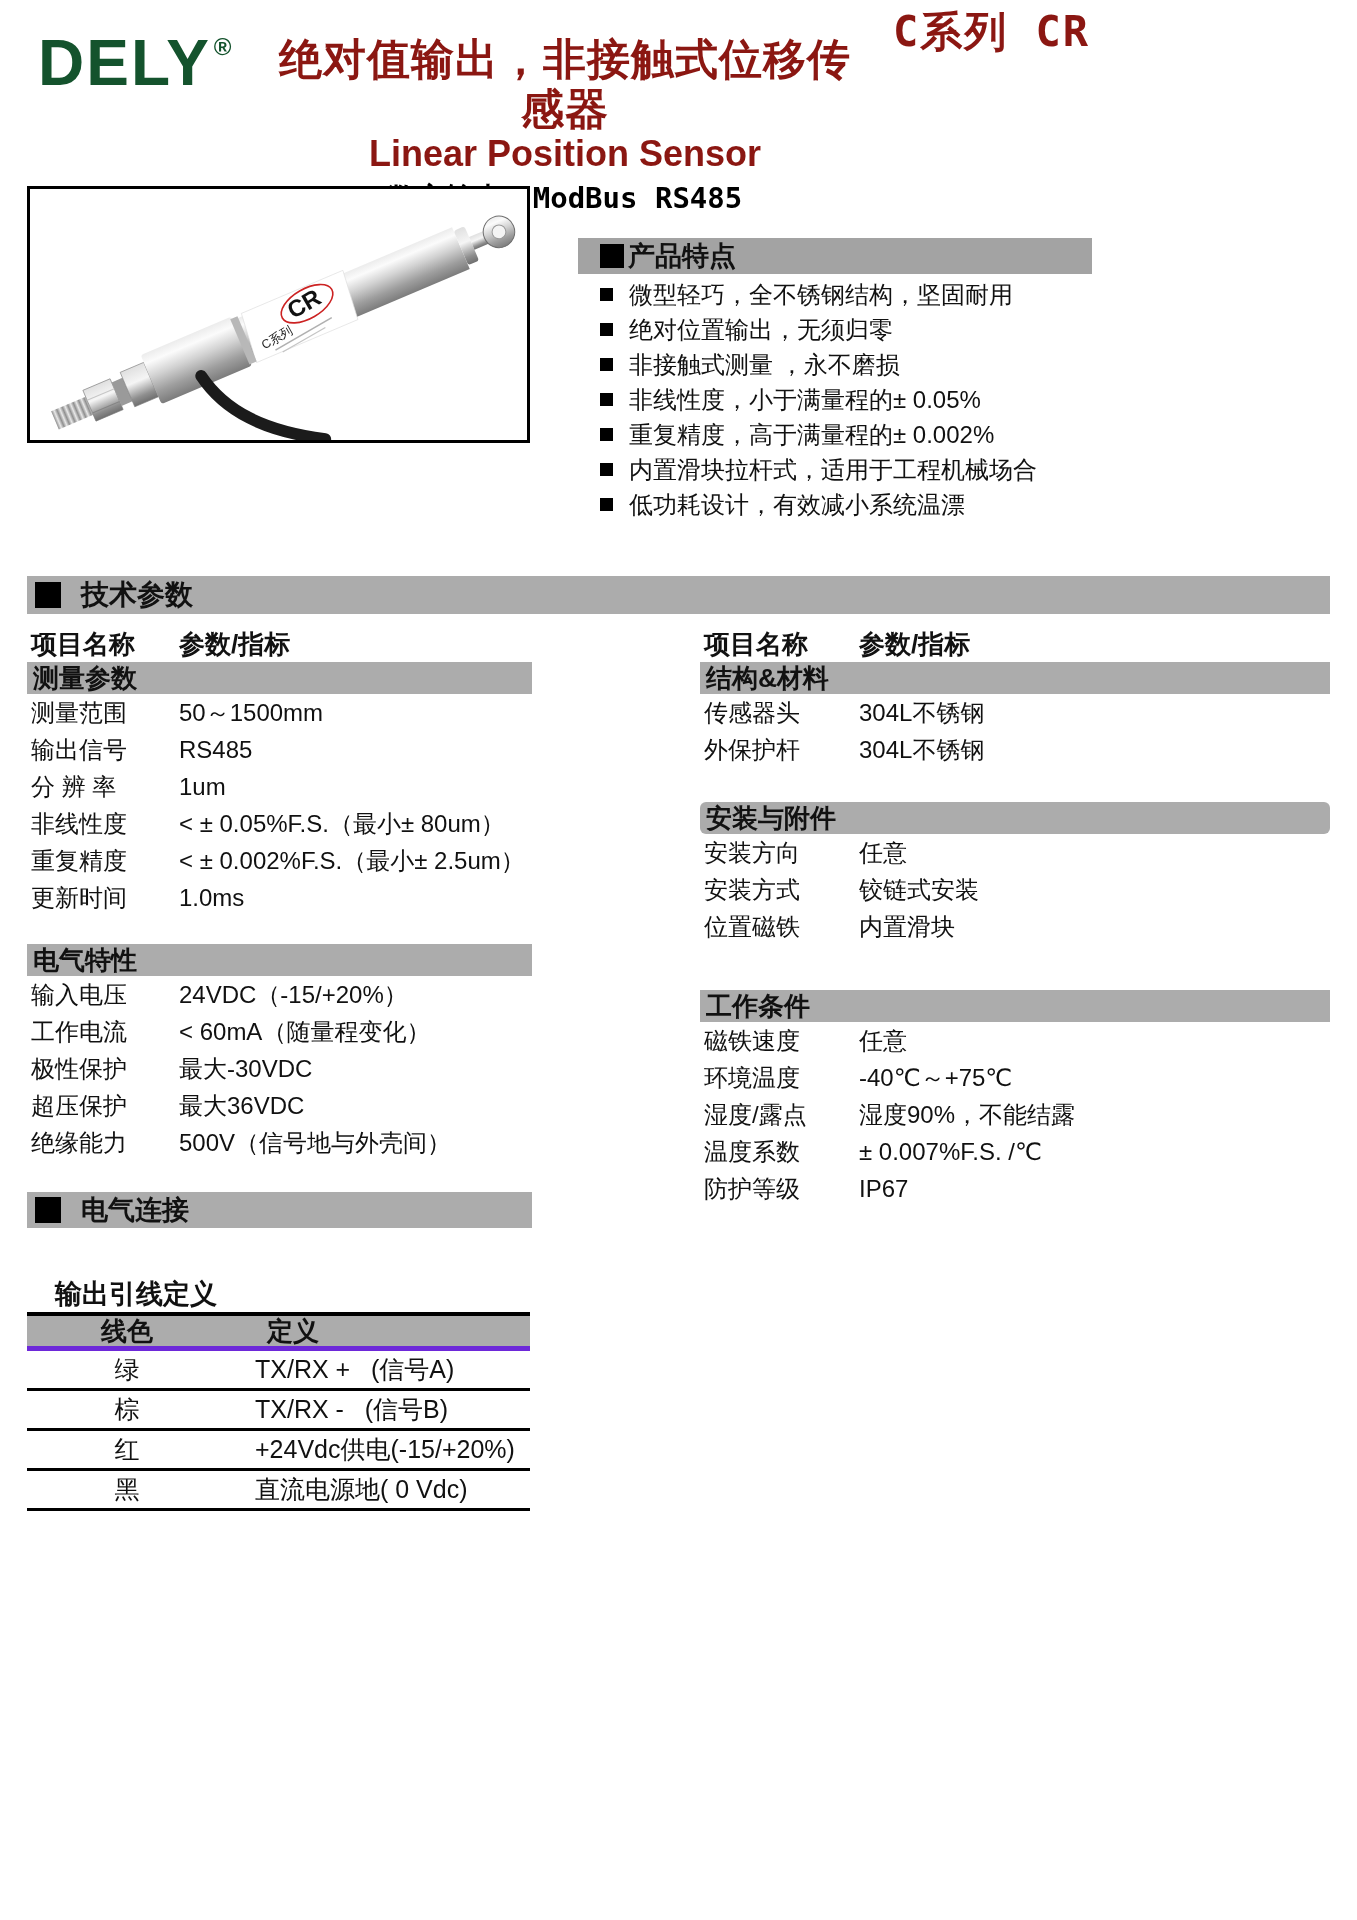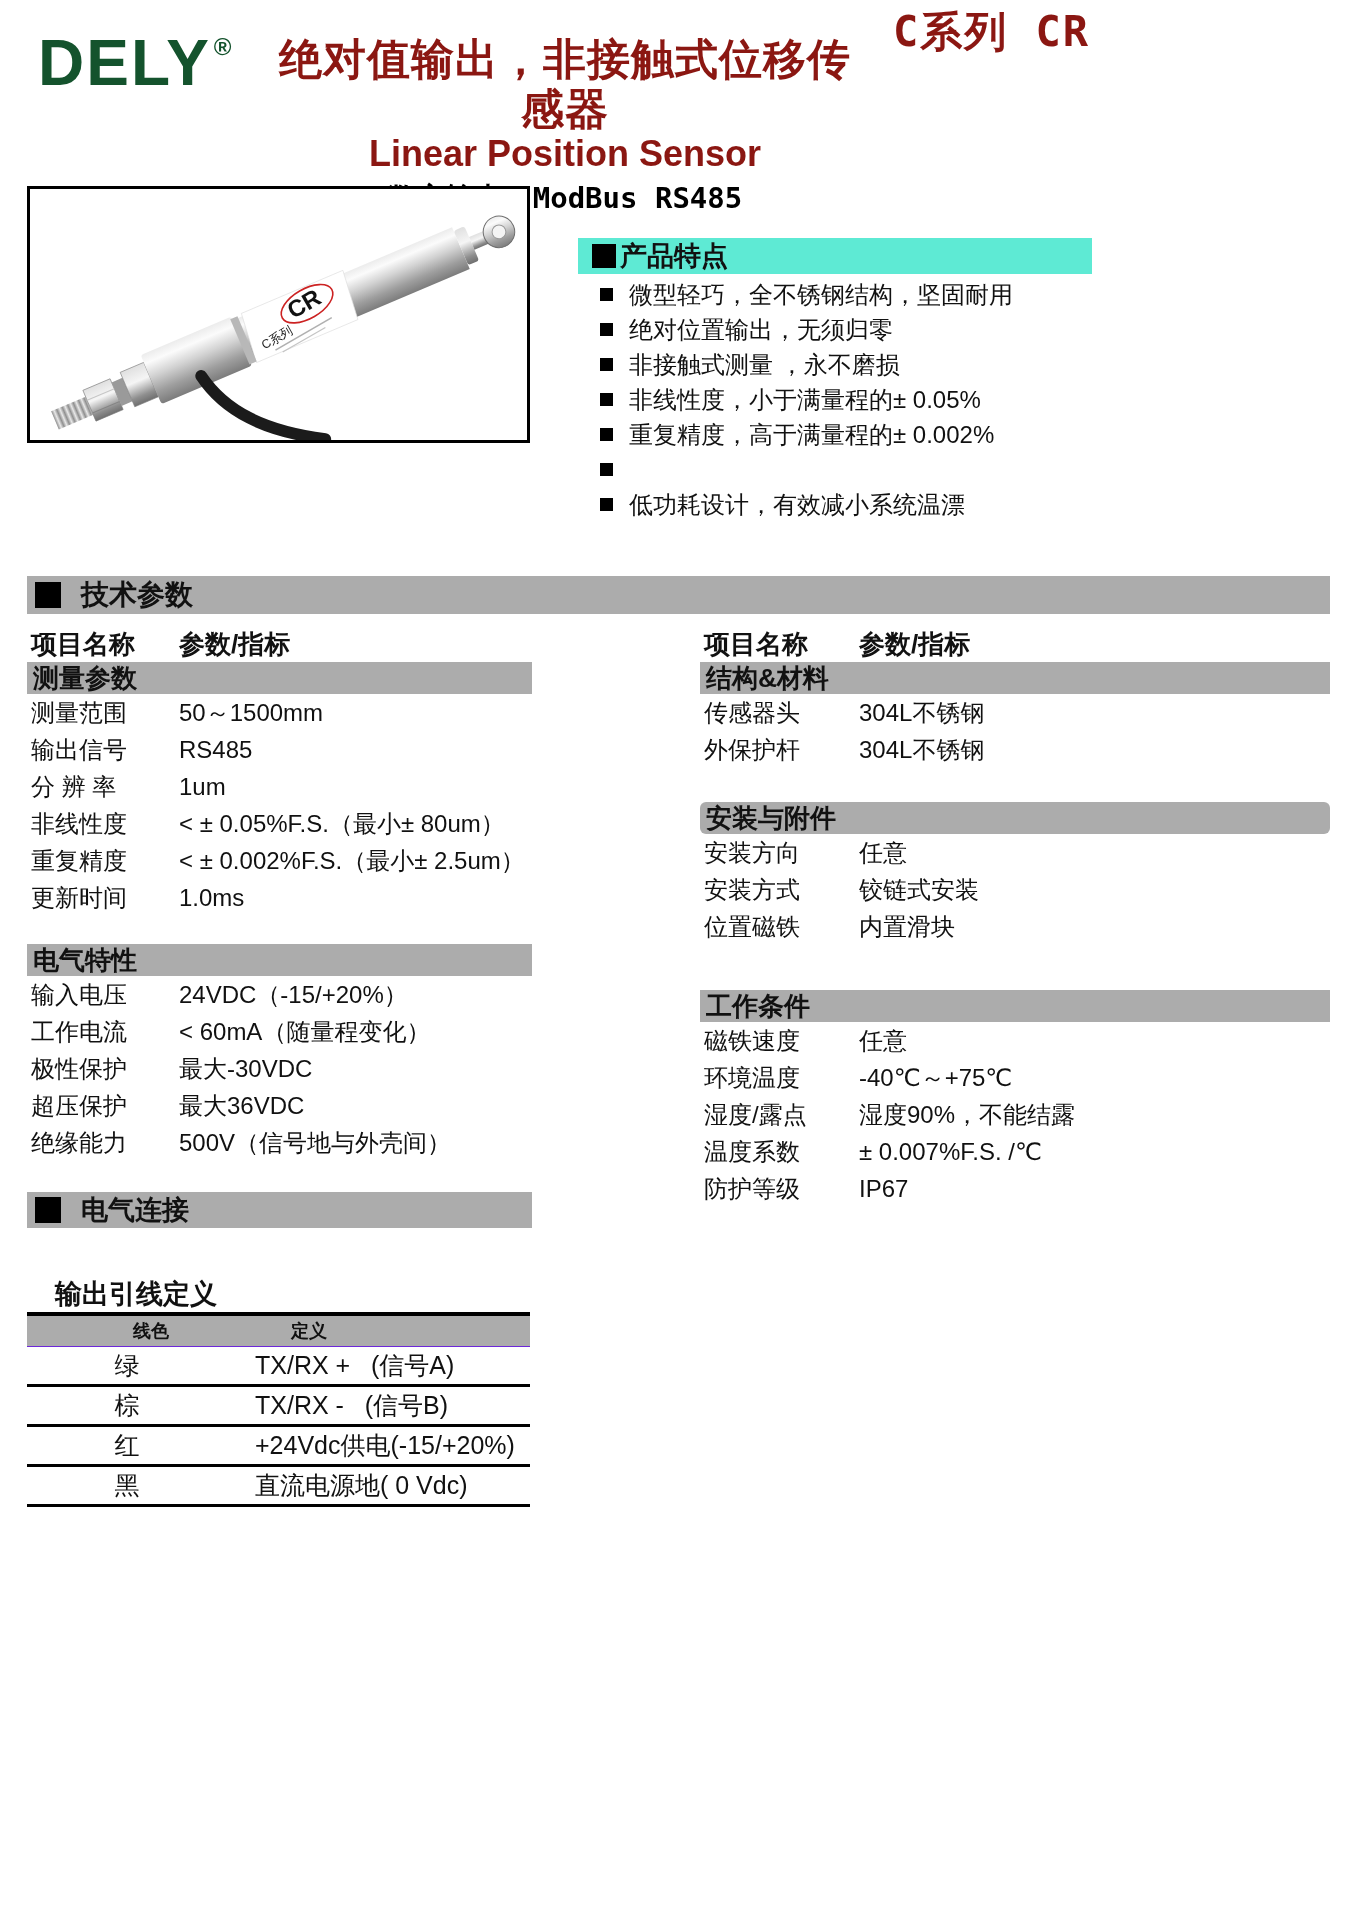--- a/index.html
+++ b/index.html
@@ -17,21 +17,21 @@
   .title-en{font-size:36px;font-weight:bold;color:#8B1712;line-height:40px;}
   .subtitle{font-size:29px;font-weight:bold;color:#000;line-height:40px;margin-top:4px;}
   .series{position:absolute;left:893px;top:4px;font-size:42px;font-weight:bold;color:#8B1712;letter-spacing:2px;}
 
   
   .photo{position:absolute;left:27px;top:186px;width:503px;height:257px;border:3px solid #000;background:#fff;box-sizing:border-box;overflow:hidden;}
   .photo svg{display:block;width:100%;height:100%;}
 
   
   .features{position:absolute;left:578px;top:238px;width:514px;}
-  .feat-head{height:36px;background:#5eead4;display:flex;align-items:center;padding-left:14px;font-size:27px;font-weight:bold;}
+  .feat-head{height:36px;background:#a3a3a3;display:flex;align-items:center;padding-left:22px;font-size:27px;font-weight:bold;}
   .sq-sm{display:inline-block;width:24px;height:24px;background:#000;margin-right:4px;flex:none;}
   .feat-list{margin:3px 0 0 0;padding:0;list-style:none;}
   .feat-list li{height:35px;display:flex;align-items:center;font-size:24px;}
   .fsq{display:inline-block;width:13px;height:13px;background:#000;margin:0 16px 0 22px;flex:none;}
 
   
   .band{position:absolute;background:#ACACAC;display:flex;align-items:center;font-weight:bold;}
   .band-tech{left:27px;top:576px;width:1303px;height:38px;font-size:28px;padding-left:8px;box-sizing:border-box;}
   .band-conn{left:27px;top:1192px;width:505px;height:36px;font-size:27px;padding-left:8px;box-sizing:border-box;}
   .sq{display:inline-block;width:26px;height:26px;background:#000;margin-right:20px;flex:none;}
@@ -45,21 +45,21 @@
   .pcol.right .col-head .lab{width:155px;}
   .gband{height:32px;background:#ACACAC;display:flex;align-items:center;font-size:26px;font-weight:bold;padding-left:6px;box-sizing:border-box;margin-top:2px;}
   .prow{height:37px;display:flex;align-items:center;font-size:24px;white-space:nowrap;}
   .prow .lab{width:148px;padding-left:4px;flex:none;}
   .pcol.right .prow .lab{width:155px;}
   .gap28{margin-top:28px;} .gap34{margin-top:34px;border-radius:6px;} .gap45{margin-top:45px;}
 
   
   .conn-sub{position:absolute;left:55px;top:1276px;font-size:27px;font-weight:bold;}
   .wtable{position:absolute;left:27px;top:1312px;width:503px;}
-  .wt-head{border-top:4px solid #000;border-bottom:1px solid #6d28d9;background:#ACACAC;height:30px;display:flex;align-items:center;font-size:18px;font-weight:bold;padding-left:24px;}
+  .wt-head{border-top:4px solid #000;border-bottom:5px solid #6d28d9;background:#ACACAC;height:30px;display:flex;align-items:center;font-size:26px;font-weight:bold;}
   .wt-row{height:37px;border-bottom:3px solid #000;display:flex;align-items:center;font-size:25px;}
   .wt-c1{width:200px;text-align:center;flex:none;}
   .wt-c2{padding-left:28px;white-space:pre;}
   .wt-head .wt-c2{padding-left:40px;}
 </style>
 </head>
 <body>
 
 <div class="page">
 
@@ -143,20 +143,21 @@
       <li>
           <span class="fsq"></span>
           <span>非线性度，小于满量程的± 0.05%</span>
         </li>
       <li>
           <span class="fsq"></span>
           <span>重复精度，高于满量程的± 0.002%</span>
         </li>
       <li>
           <span class="fsq"></span>
+          <span>内置滑块拉杆式，适用于工程机械场合</span>
         </li>
       <li>
           <span class="fsq"></span>
           <span>低功耗设计，有效减小系统温漂</span>
         </li>
     </ul>
   </div>
 
   <div class="band band-tech">
     <span class="sq"></span>

